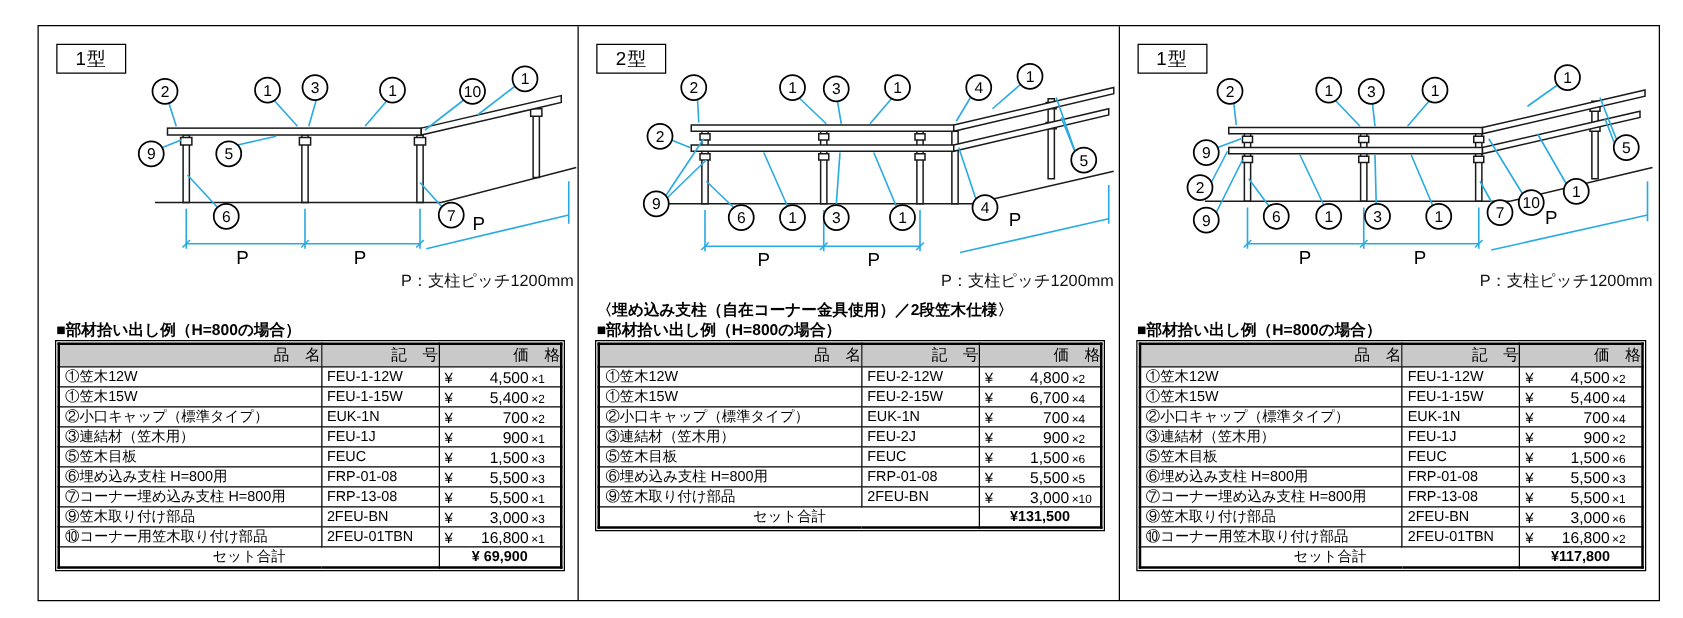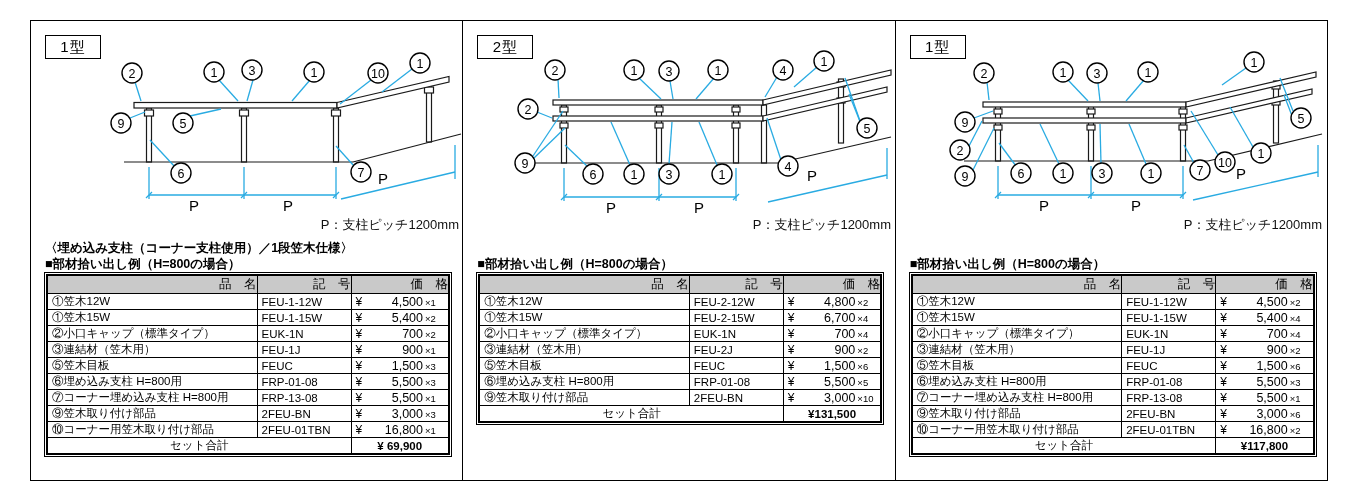--- a/index.html
+++ b/index.html
@@ -123,21 +123,20 @@
       <g>
           <circle class="cir" cx="150" cy="152" r="10"></circle>
           <text class="cnum" x="150" y="156.5">6</text>
         </g>
       <g>
           <circle class="cir" cx="330" cy="151" r="10"></circle>
           <text class="cnum" x="330" y="155.5">7</text>
         </g>
       <text class="cap" x="428" y="208">P：支柱ピッチ1200mm</text>
     </svg>
-    <div class="spec">〈埋め込み支柱（コーナー支柱使用）／1段笠木仕様〉</div>
     <div class="ex">■部材拾い出し例（H=800の場合）</div>
     <table class="parts">
       <colgroup>
           <col class="w-name">
           <col class="w-code">
           <col class="w-price">
         </colgroup>
       <thead>
           <tr>
         <th>品　名</th>
@@ -364,20 +363,21 @@
       <g>
           <circle class="cir" cx="325" cy="145" r="10"></circle>
           <text class="cnum" x="325" y="149.5">4</text>
         </g>
       <g>
           <circle class="cir" cx="404" cy="107" r="10"></circle>
           <text class="cnum" x="404" y="111.5">5</text>
         </g>
       <text class="cap" x="428" y="208">P：支柱ピッチ1200mm</text>
     </svg>
+    <div class="spec">〈埋め込み支柱（自在コーナー金具使用）／2段笠木仕様〉</div>
     <div class="ex">■部材拾い出し例（H=800の場合）</div>
     <table class="parts">
       <colgroup>
           <col class="w-name">
           <col class="w-code">
           <col class="w-price">
         </colgroup>
       <thead>
           <tr>
         <th>品　名</th>

